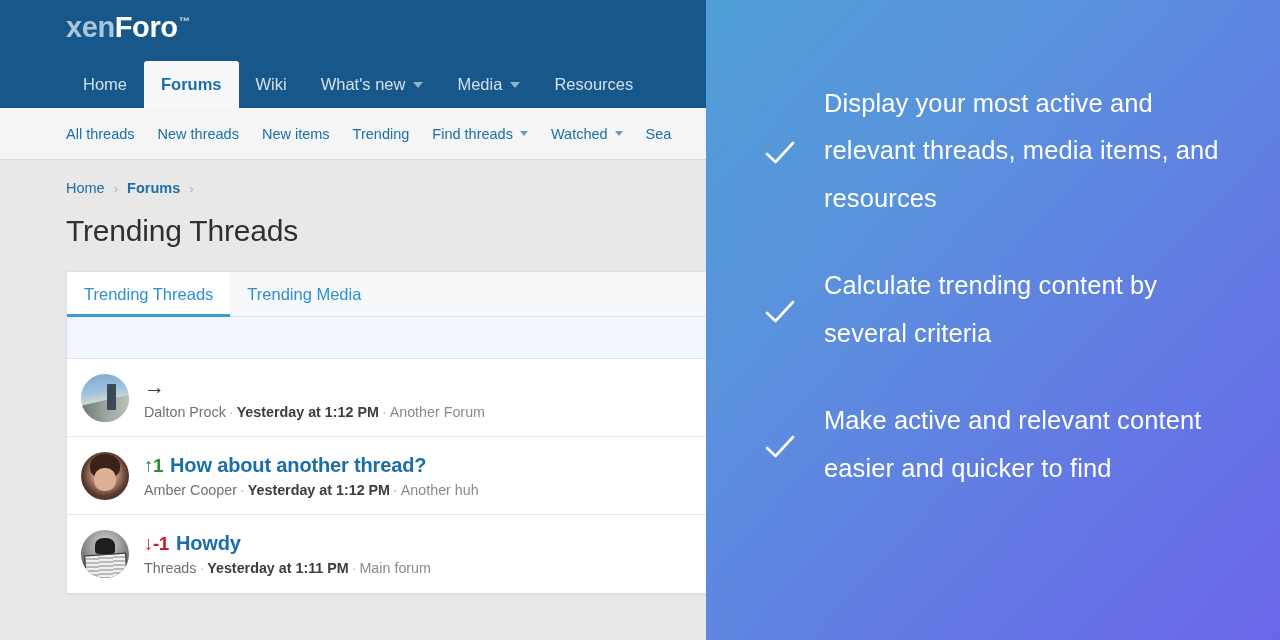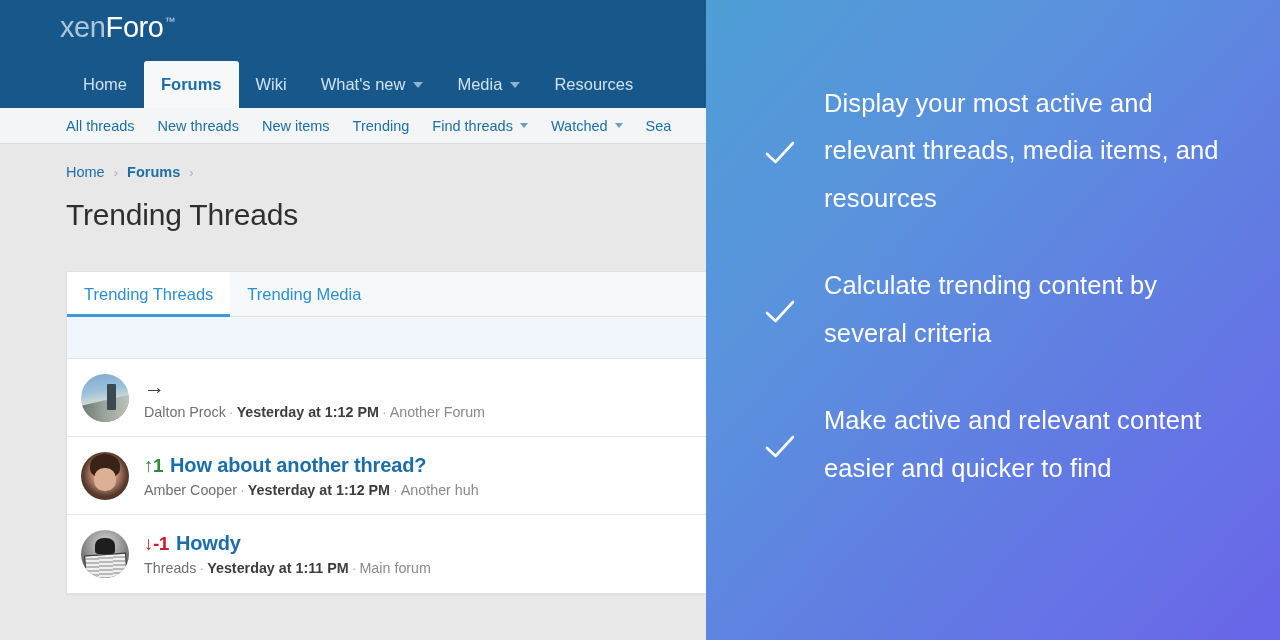--- a/index.html
+++ b/index.html
@@ -19,24 +19,24 @@
   }
 
   
   .xf-header {
     background: #18578a;
     height: 108px;
     position: relative;
   }
   .xf-logo {
     position: absolute;
-    left: 60px; top: 11px;
+    left: 66px; top: 11px;
     font-size: 29px;
     letter-spacing: -0.4px;
-    font-weight: 400;
+    font-weight: 700;
     white-space: nowrap;
   }
   .xf-logo .lg-a { color: #aac6dd; }
   .xf-logo .lg-b { color: #ffffff; }
   .xf-logo .lg-tm { color: #cddfec; font-size: 11px; vertical-align: 12px; margin-left: 1px; }
 
   .xf-nav {
     position: absolute;
     left: 66px; bottom: 0;
     display: flex; align-items: flex-end;
@@ -62,21 +62,21 @@
     border-left: 5px solid transparent;
     border-right: 5px solid transparent;
     border-top: 6px solid #8cb4d3;
     display: inline-block;
   }
 
   
   .xf-subnav {
     background: #f4f5f6;
     border-bottom: 1px solid #d9dadb;
-    height: 36px;
+    height: 52px;
     display: flex; align-items: center;
     padding-left: 66px;
     overflow: hidden;
   }
   .xf-subnav-item {
     display: flex; align-items: center; gap: 7px;
     color: #1d6fa5;
     font-size: 14.5px;
     margin-right: 23px;
     white-space: nowrap;

